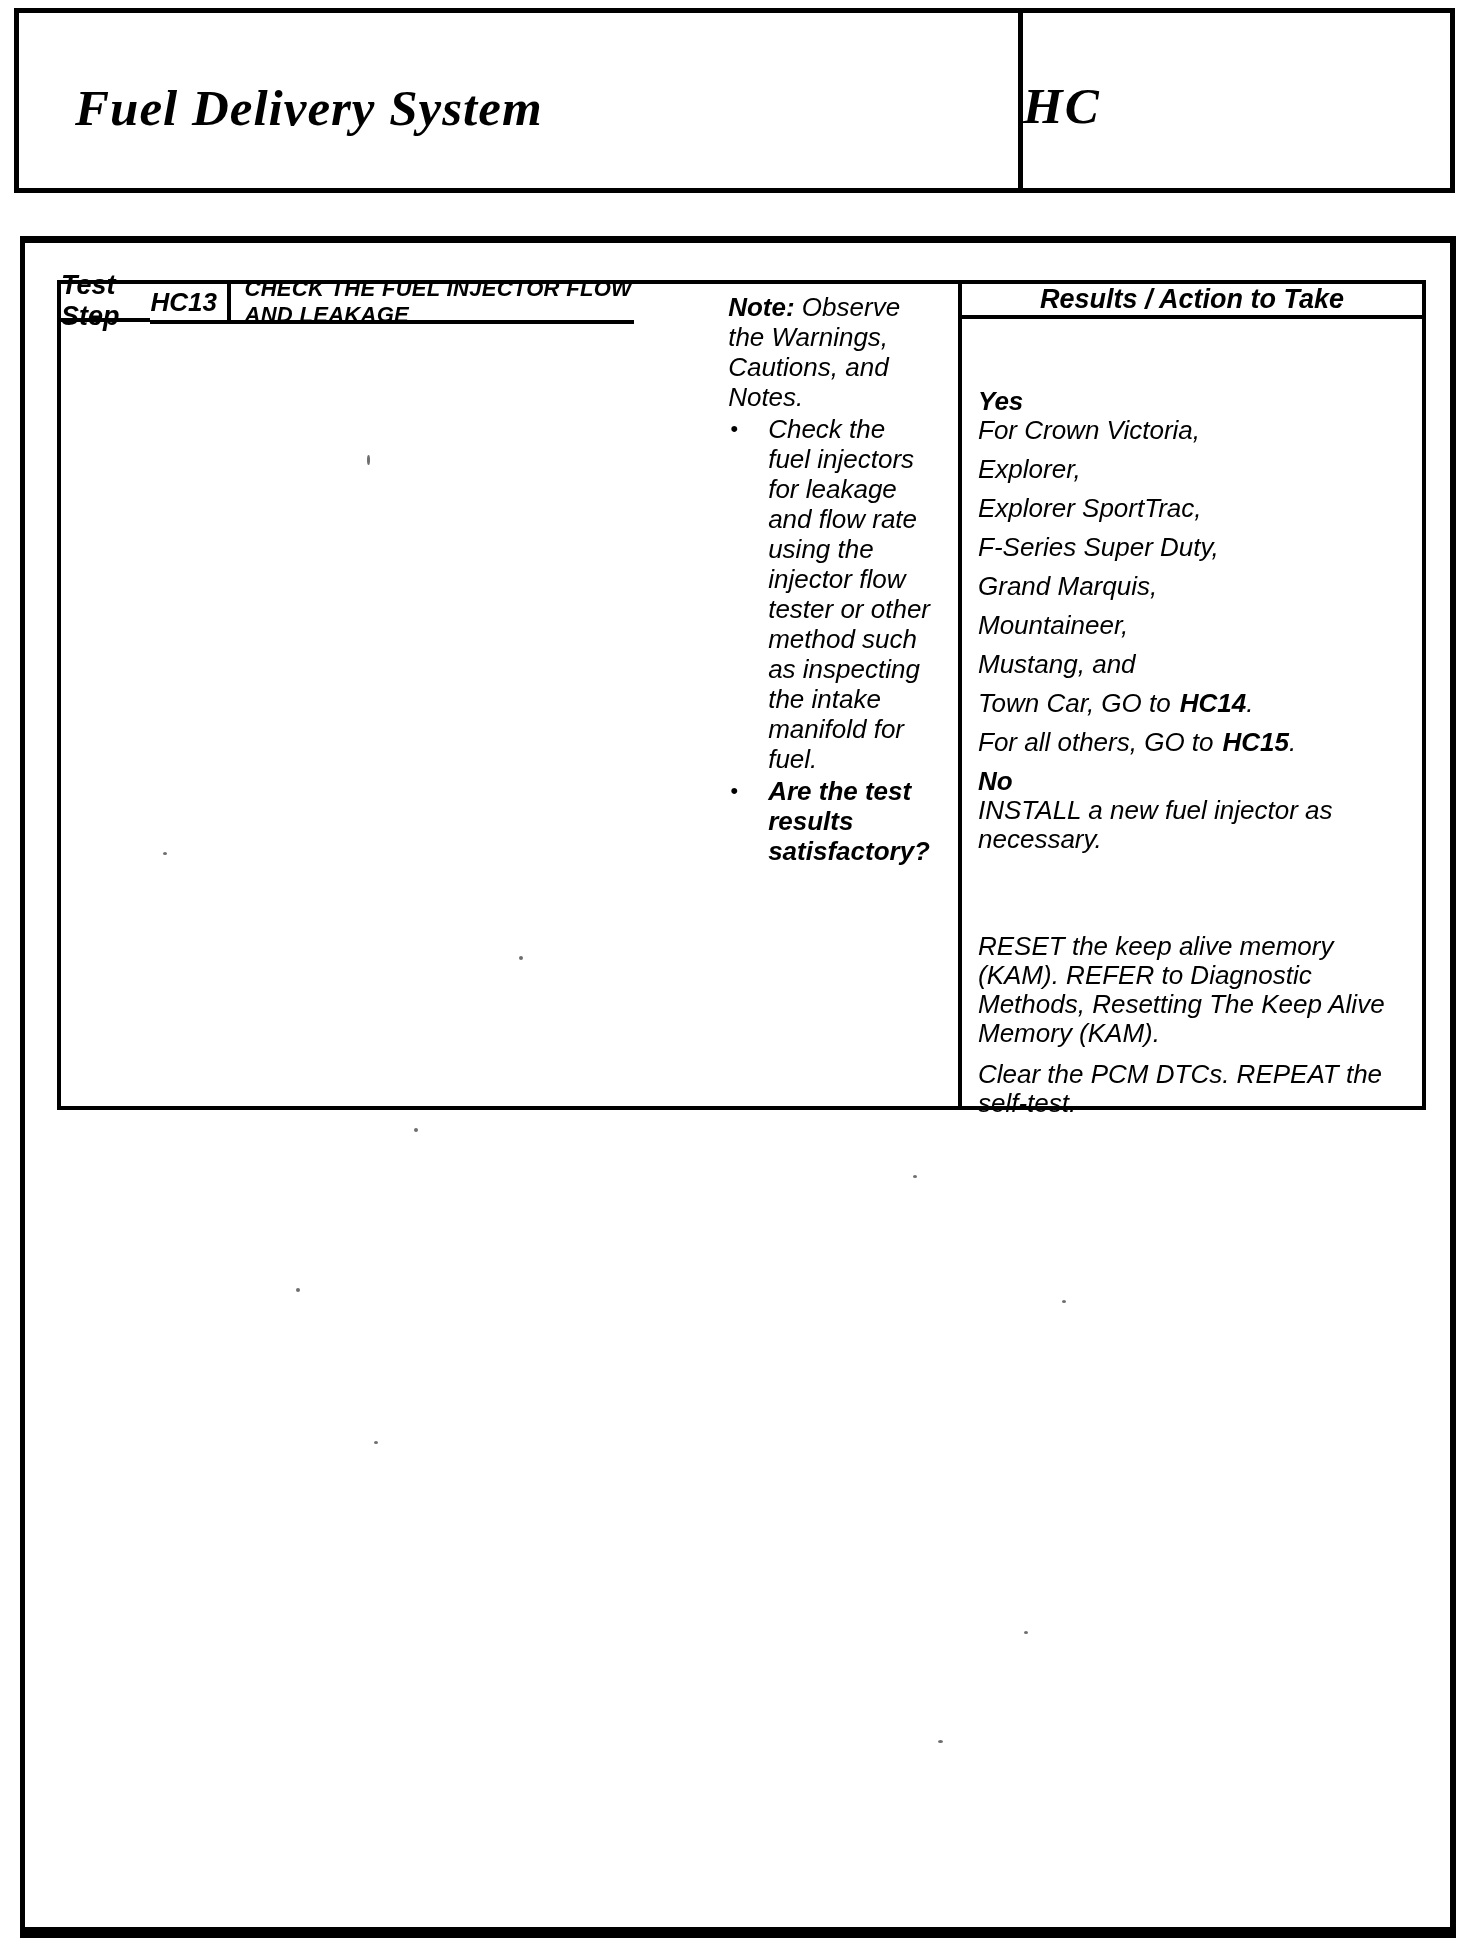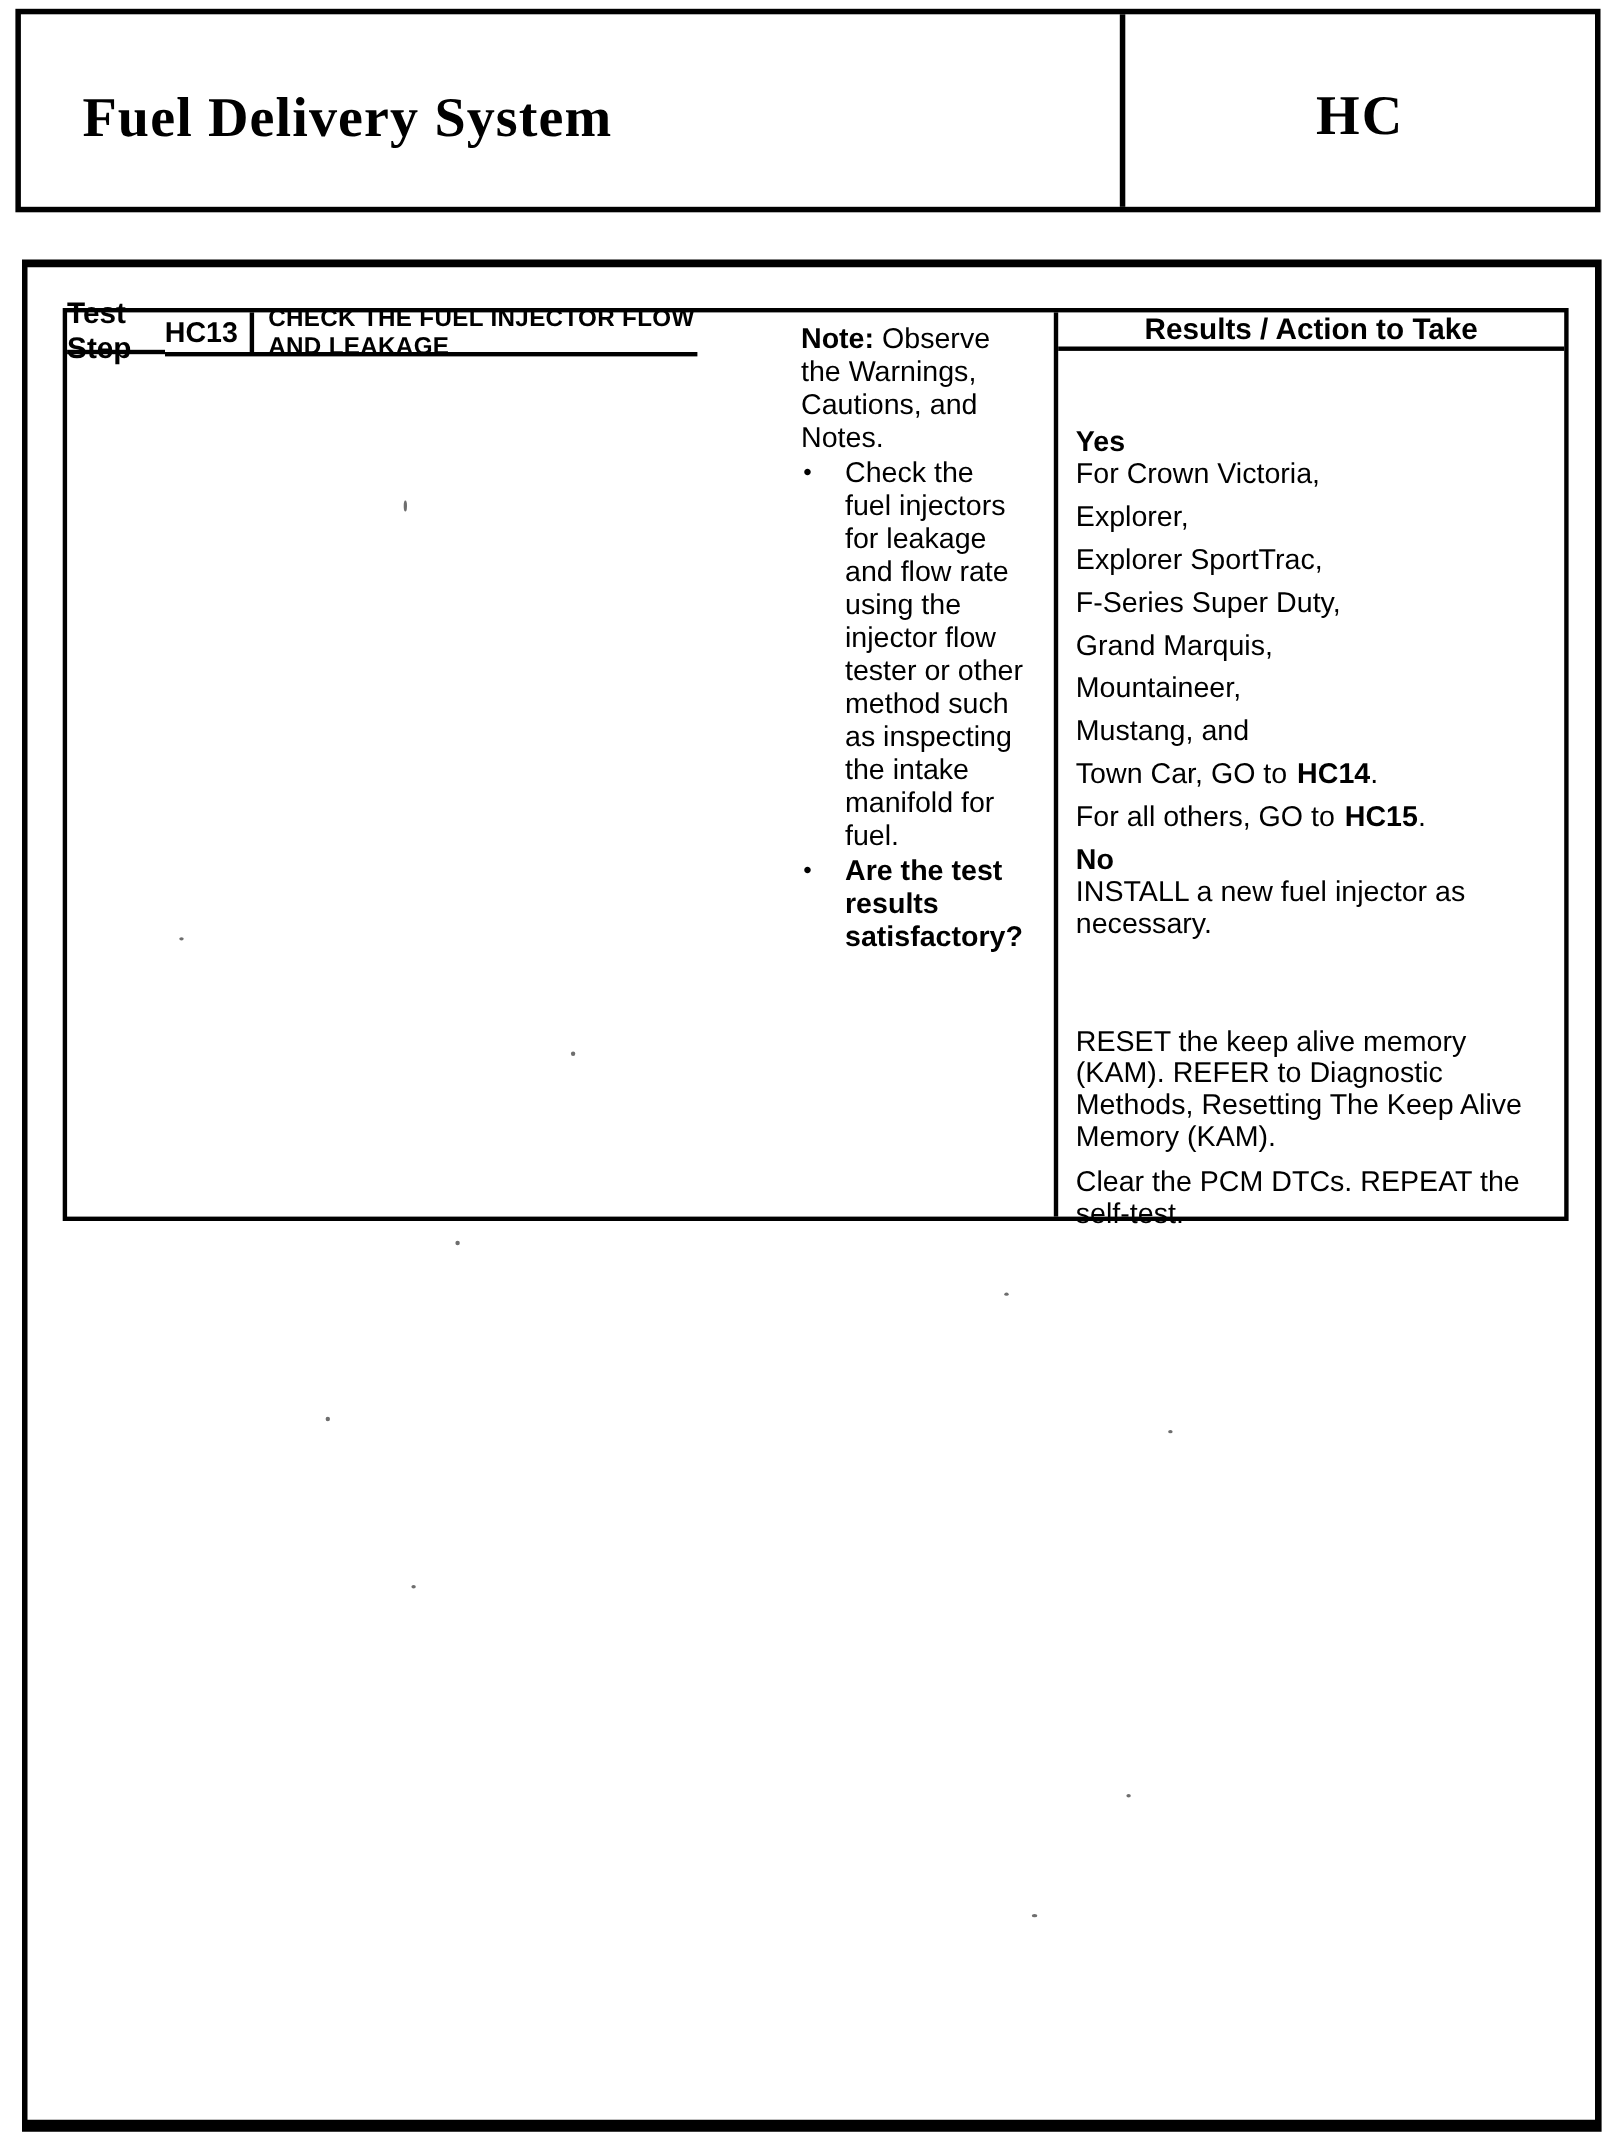--- a/index.html
+++ b/index.html
@@ -1,15 +1,15 @@
 <!DOCTYPE html>
 <html><head>
 <meta charset="utf-8">
 <style>
-  * { margin: 0; padding: 0; box-sizing: border-box; }
+  * { margin: 0; padding: 0; box-sizing: border-box; font-style: italic; }
   html, body {
     width: 1472px; height: 1956px;
     background: #ffffff;
     color: #000000;
     font-family: "Liberation Sans", sans-serif;
     position: relative;
     overflow: hidden;
   }
 
   
@@ -27,21 +27,21 @@
     padding-left: 56px; padding-top: 14px;
   }
   .header-title {
     font-family: "Liberation Serif", serif;
     font-weight: bold;
     font-size: 51px;
     letter-spacing: 1px;
   }
   .header-right {
     flex: 1;
-    display: flex; align-items: center; justify-content: center;
+    display: flex; align-items: center; 
     padding-top: 10px;
   }
   .header-code {
     font-family: "Liberation Serif", serif;
     font-weight: bold;
     font-size: 51px;
     letter-spacing: 2px;
   }
 
   

